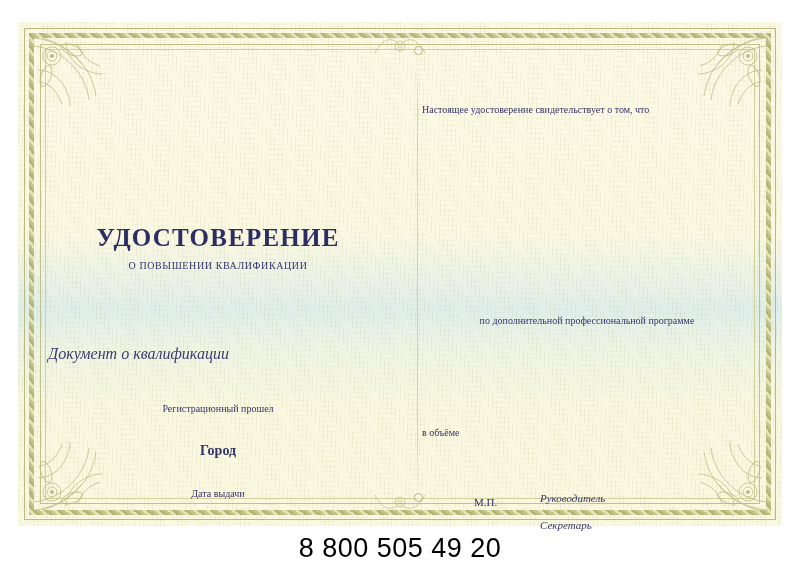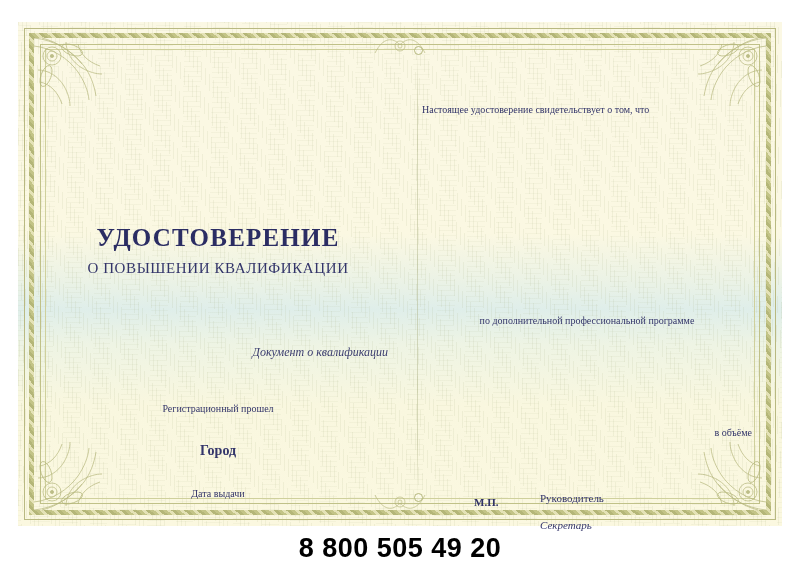--- a/index.html
+++ b/index.html
@@ -145,32 +145,32 @@
     letter-spacing: 1.2px;
     color: #2b2d63;
     font-weight: 700;
   }
   #doc-subtitle {
     position: absolute;
     left: 0;
     top: 208px;
     width: 340px;
     text-align: center;
-    font-size: 15px;
+    font-size: 10px;
     letter-spacing: 0.6px;
     color: #33356a;
   }
   #doc-kind {
     position: absolute;
     left: 0;
     top: 293px;
     width: 340px;
-    text-align: right;
+    text-align: left;
     font-style: italic;
-    font-size: 12px;
+    font-size: 16px;
     color: #3a3c6e;
   }
   #reg-number {
     position: absolute;
     left: 0;
     top: 351px;
     width: 340px;
     text-align: center;
     font-size: 10px;
     color: #33356a;
@@ -221,57 +221,57 @@
     width: 330px;
     text-align: center;
     font-size: 10px;
     color: #33356a;
   }
   #volume-line {
     position: absolute;
     left: 0;
     top: 375px;
     width: 330px;
-    text-align: right;
+    text-align: left;
     font-size: 10px;
     color: #33356a;
   }
   #seal-mark {
     position: absolute;
     left: 52px;
     top: 444px;
     font-size: 11px;
     color: #2f3165;
-    font-weight: bold;
   }
   #sign-head {
     position: absolute;
     left: 118px;
     top: 440px;
+    font-style: italic;
     font-size: 11px;
     color: #33356a;
   }
   #sign-secretary {
     position: absolute;
     left: 118px;
     top: 467px;
     font-style: italic;
     font-size: 11px;
     color: #33356a;
   }
 
   
   #phone {
     position: absolute;
     left: 0;
     top: 533px;
     width: 800px;
     text-align: center;
     font-family: "Liberation Sans", sans-serif;
-    font-weight: 700;
+    font-weight: 400;
     font-size: 27px;
     letter-spacing: 0.5px;
     color: #000000;
   }
 </style>
 </head>
 <body>
 
 <div id="page">
 

